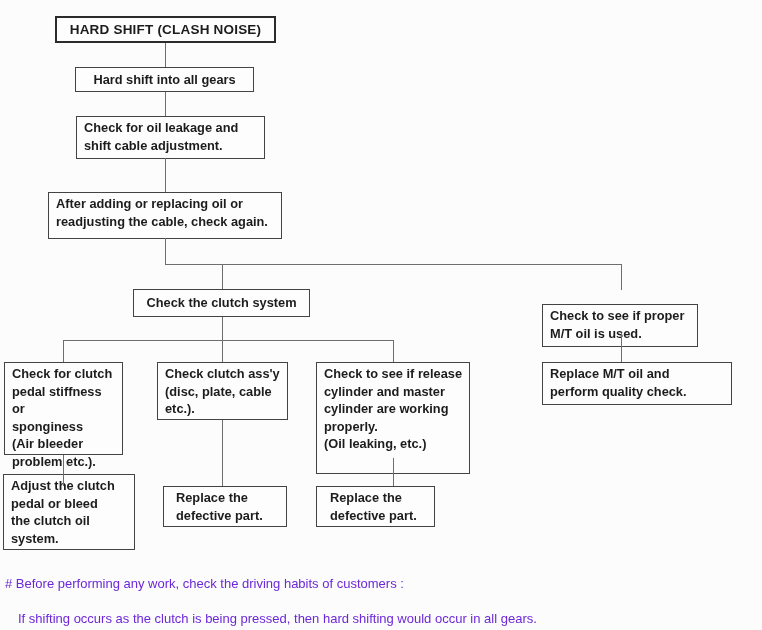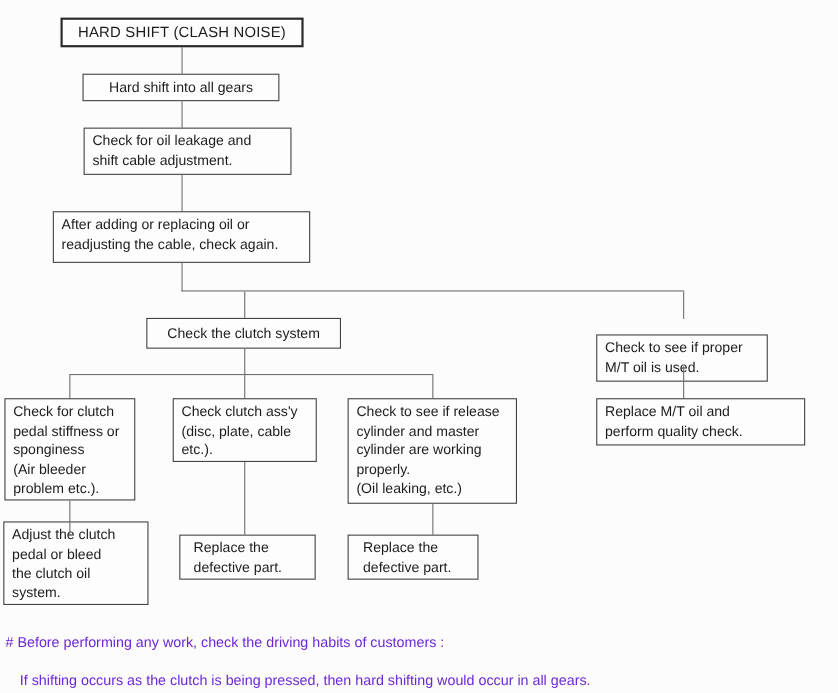--- a/index.html
+++ b/index.html
@@ -19,31 +19,32 @@
   .node {
     position: absolute;
     box-sizing: border-box;
     border: 1px solid #434343;
     background: #fdfdfd;
     font-size: 12.8px;
     line-height: 17.5px;
     white-space: pre-line;
     padding: 2px 7px;
     text-align: left;
+    font-weight: bold;
   }
   .node.center {
     text-align: center;
     display: flex;
     align-items: center;
     justify-content: center;
     padding: 0 4px;
   }
   .node.title {
     border: 2px solid #2b2b2b;
-    font-weight: normal;
+    font-weight: bold;
     font-size: 13.5px;
     letter-spacing: 0.2px;
   }
   .cline {
     position: absolute;
     background: #6e6e6e;
   }
   .cline.v { width: 1px; }
   .cline.h { height: 1px; }
   #footnote {
@@ -76,21 +77,21 @@
   <div class="node" style="left:4px; top:362px; width:119px; height:93px;">Check for clutch
 pedal stiffness or
 sponginess
 (Air bleeder
 problem etc.).</div>
 
   <div class="node" style="left:157px; top:362px; width:131px; height:58px;">Check clutch ass'y
 (disc, plate, cable
 etc.).</div>
 
-  <div class="node" style="left:316px; top:362px; width:154px; height:96px;">Check to see if release
+  <div class="node" style="left:316px; top:362px; width:154px; height:112px;">Check to see if release
 cylinder and master
 cylinder are working
 properly.
 (Oil leaking, etc.)</div>
 
   <div class="node" style="left:3px; top:474px; width:132px; height:76px;">Adjust the clutch
 pedal or bleed
 the clutch oil
 system.</div>
 

